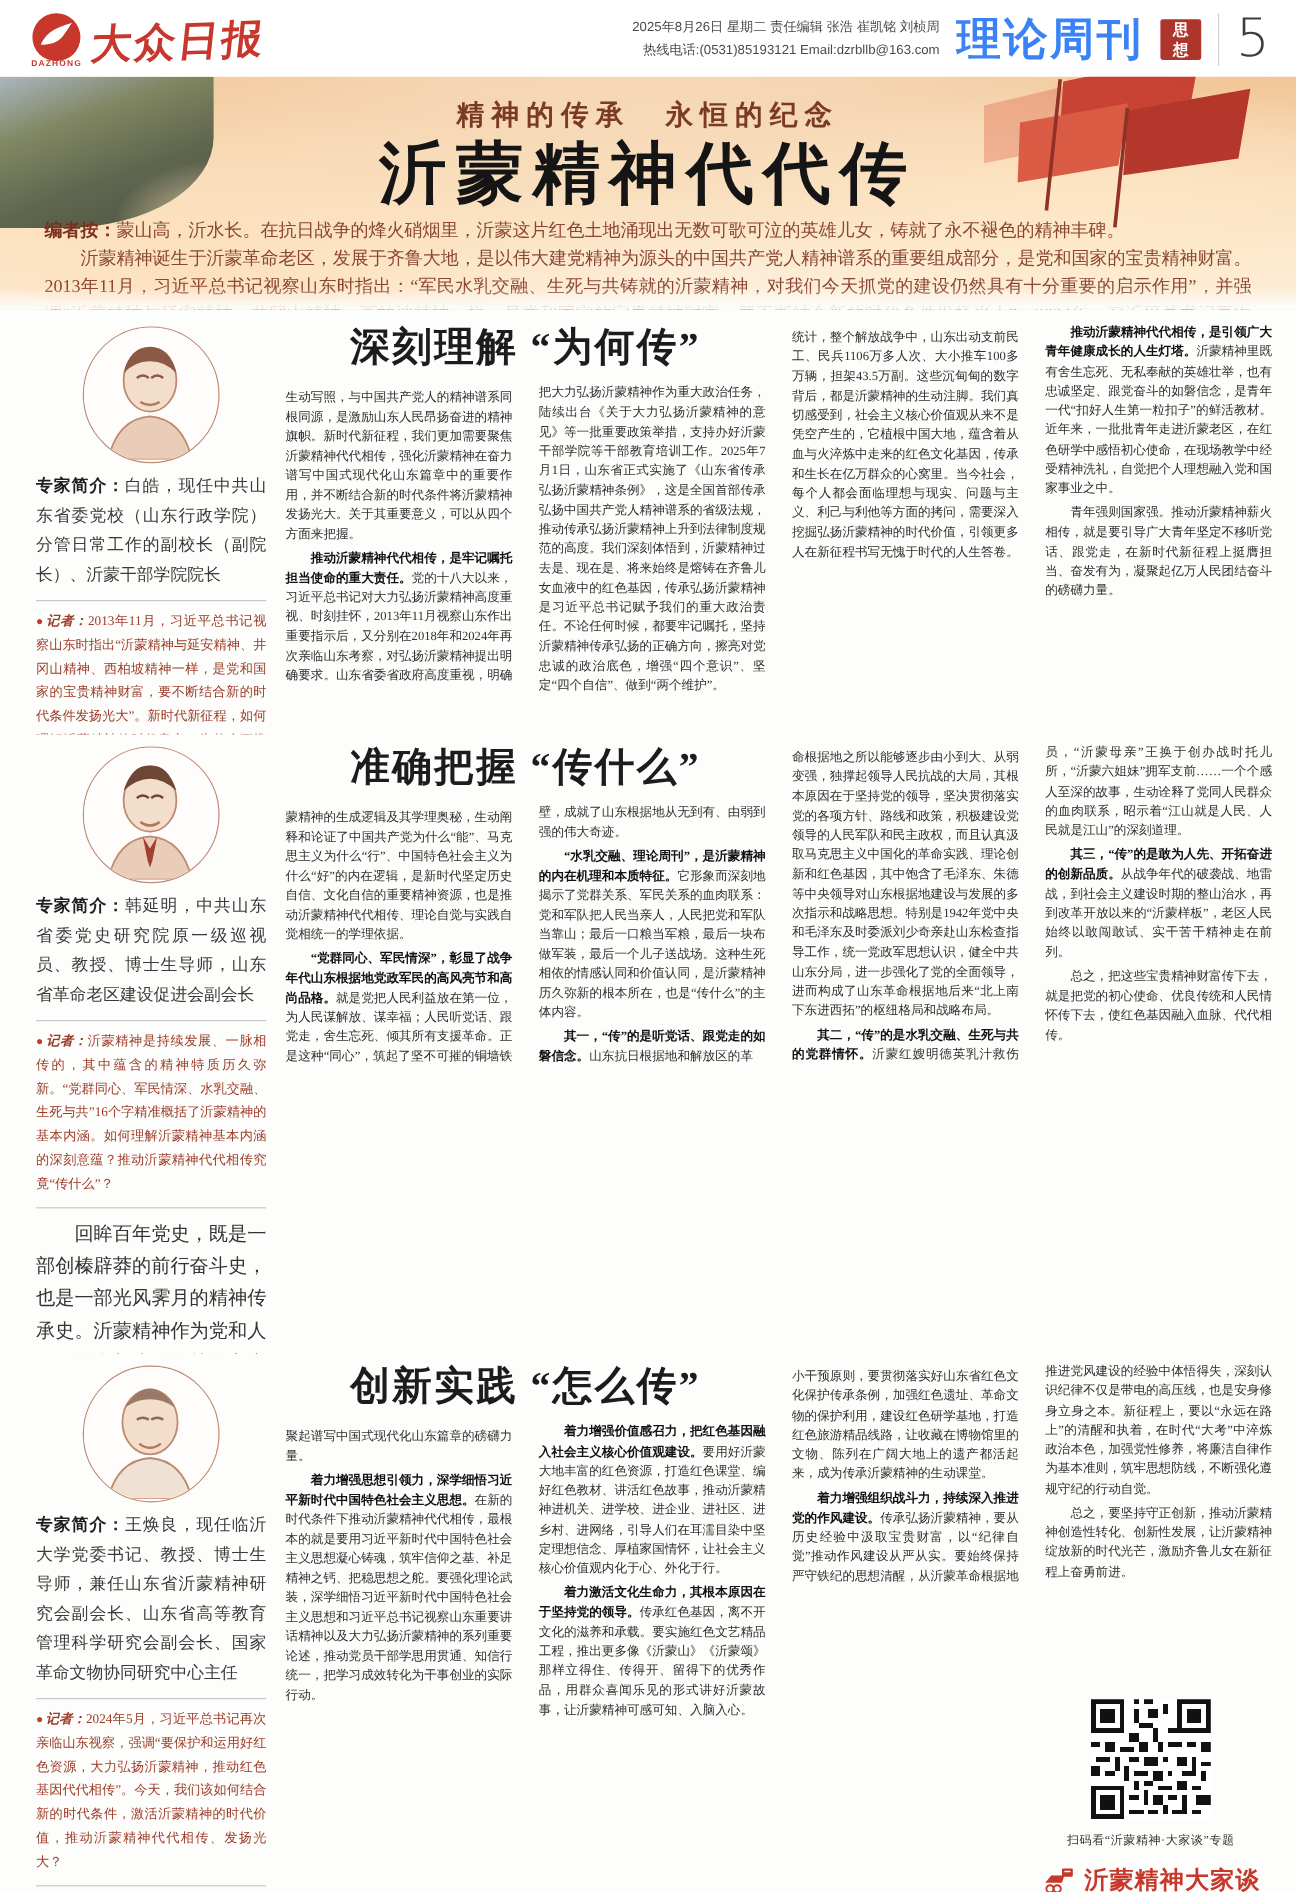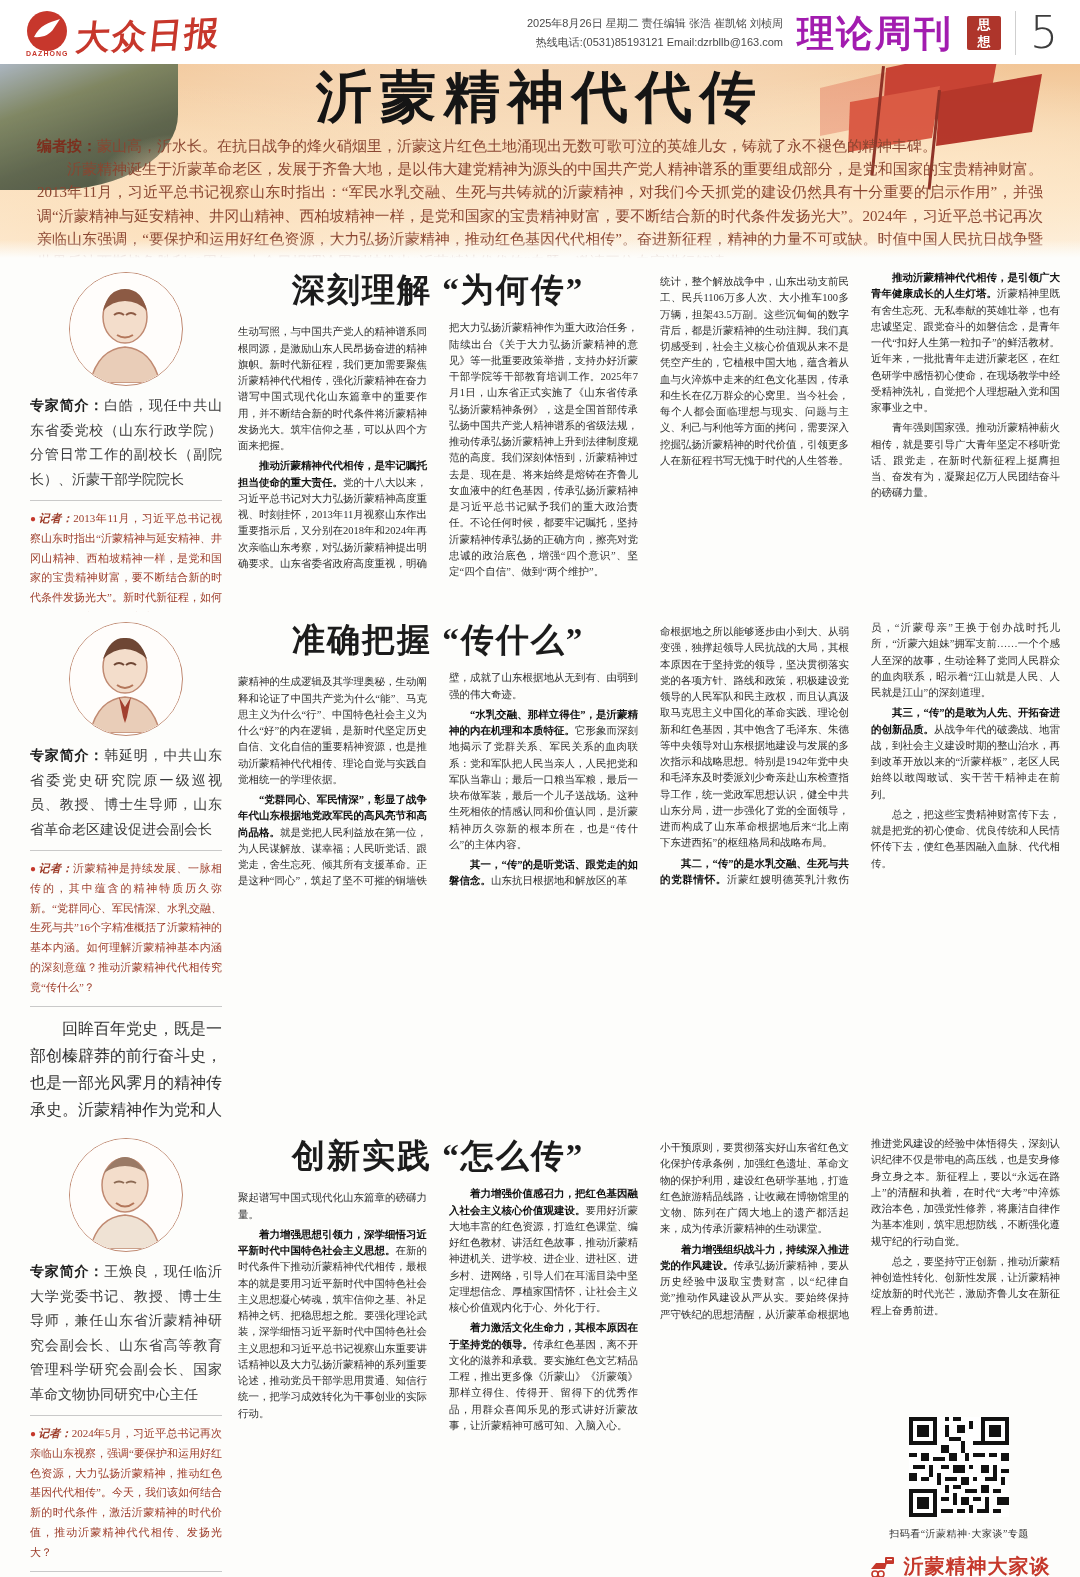--- a/index.html
+++ b/index.html
@@ -13,21 +13,21 @@
   .brand{display:flex;align-items:flex-end;gap:8px;}
   .logo-circle{width:42px;height:42px;position:relative;flex:0 0 auto;}
   .logo-circle svg{display:block;}
   .logo-sub{font-family:"Liberation Sans",sans-serif;font-size:7px;font-weight:bold;
             color:#c7372c;letter-spacing:1px;text-align:center;margin-top:-2px;}
   .logo-cn{font-size:34px;font-weight:bold;color:#c7372c;transform:skewX(-8deg) rotate(-2deg);
            letter-spacing:2px;line-height:1;padding-bottom:4px;}
   .head-right{display:flex;align-items:center;gap:14px;}
   .meta{font-family:"Liberation Sans",sans-serif;font-size:11px;color:#4a4a4a;
         text-align:right;line-height:1.7;}
-  .weekly{font-size:37px;font-weight:900;color:#a21caf;letter-spacing:2px;line-height:1;font-family:Liberation Serif, serif;}
+  .weekly{font-size:37px;font-weight:900;color:#3b82f6;letter-spacing:2px;line-height:1;font-family:Liberation Serif, serif;}
   .badge{width:34px;height:34px;background:#ae352b;color:#fff;display:grid;
          grid-template-rows:1fr 1fr;place-items:center;font-size:13px;font-weight:bold;
          line-height:1;border-radius:2px;}
   .vrule{width:1px;height:44px;background:#cfcfcf;}
   .pagenum{font-family:"DejaVu Sans",sans-serif;font-size:44px;font-weight:300;color:#3c3c3c;
            line-height:1;padding-right:4px;}
 
   
   .banner{position:relative;height:194px;overflow:hidden;
     background:
@@ -127,20 +127,21 @@
         <g opacity="0.35">
             <path d="M30 30 L130 6 L120 60 L30 78 Z" fill="#d9553f"></path>
           </g>
         <path d="M96 10 L210 -14 L198 52 L92 70 Z" fill="#c63c2e"></path>
         <path d="M150 34 L252 16 L242 74 L146 88 Z" fill="#b22f24"></path>
         <path d="M60 44 L150 28 L142 80 L58 94 Z" fill="#d9553f"></path>
         <rect x="92" y="8" width="3" height="110" fill="#8a2a20" transform="rotate(6 93 8)"></rect>
         <rect x="148" y="32" width="3" height="100" fill="#8a2a20" transform="rotate(6 149 32)"></rect>
       </svg>
     </div>
+    <div class="kicker">精神的传承　永恒的纪念</div>
     <h1 class="main-title">沂蒙精神代代传</h1>
     <div class="ednote">
       <p>
         <strong>编者按：</strong><span>蒙山高，沂水长。在抗日战争的烽火硝烟里，沂蒙这片红色土地涌现出无数可歌可泣的英雄儿女，铸就了永不褪色的精神丰碑。</span>
       </p>
       <p class="ind">沂蒙精神诞生于沂蒙革命老区，发展于齐鲁大地，是以伟大建党精神为源头的中国共产党人精神谱系的重要组成部分，是党和国家的宝贵精神财富。2013年11月，习近平总书记视察山东时指出：“军民水乳交融、生死与共铸就的沂蒙精神，对我们今天抓党的建设仍然具有十分重要的启示作用”，并强调“沂蒙精神与延安精神、井冈山精神、西柏坡精神一样，是党和国家的宝贵精神财富，要不断结合新的时代条件发扬光大”。2024年，习近平总书记再次亲临山东强调，“要保护和运用好红色资源，大力弘扬沂蒙精神，推动红色基因代代相传”。奋进新征程，精神的力量不可或缺。时值中国人民抗日战争暨世界反法西斯战争胜利80周年，大众日报理论周刊特推出“沂蒙精神代代传”专题，邀请三位专家进行解读。</p>
     </div>
   </div>
 
   <main class="content">
@@ -163,21 +164,21 @@
         <hr>
         <p class="question">
           <span class="dot">●</span><strong>记者：</strong><span>2013年11月，习近平总书记视察山东时指出“沂蒙精神与延安精神、井冈山精神、西柏坡精神一样，是党和国家的宝贵精神财富，要不断结合新的时代条件发扬光大”。新时代新征程，如何理解沂蒙精神的时代意义，为什么要推动沂蒙精神代代相传？</span>
         </p>
 
       </aside>
       <div class="cols">
         <div class="half">
           <h2 class="headline">深刻理解 “为何传”</h2>
           <div class="flow main-flow">
-            <p class="cont"><span>生动写照，与中国共产党人的精神谱系同根同源，是激励山东人民昂扬奋进的精神旗帜。新时代新征程，我们更加需要聚焦沂蒙精神代代相传，强化沂蒙精神在奋力谱写中国式现代化山东篇章中的重要作用，并不断结合新的时代条件将沂蒙精神发扬光大。筑牢信仰之基，可以从四个方面来把握。</span></p>
+            <p class="cont"><span>生动写照，与中国共产党人的精神谱系同根同源，是激励山东人民昂扬奋进的精神旗帜。新时代新征程，我们更加需要聚焦沂蒙精神代代相传，强化沂蒙精神在奋力谱写中国式现代化山东篇章中的重要作用，并不断结合新的时代条件将沂蒙精神发扬光大。关于其重要意义，可以从四个方面来把握。</span></p>
             <p><strong>推动沂蒙精神代代相传，是牢记嘱托担当使命的重大责任。</strong><span>党的十八大以来，习近平总书记对大力弘扬沂蒙精神高度重视、时刻挂怀，2013年11月视察山东作出重要指示后，又分别在2018年和2024年再次亲临山东考察，对弘扬沂蒙精神提出明确要求。山东省委省政府高度重视，明确把大力弘扬沂蒙精神作为重大政治任务，陆续出台《关于大力弘扬沂蒙精神的意见》等一批重要政策举措，支持办好沂蒙干部学院等干部教育培训工作。2025年7月1日，山东省正式实施了《山东省传承弘扬沂蒙精神条例》，这是全国首部传承弘扬中国共产党人精神谱系的省级法规，推动传承弘扬沂蒙精神上升到法律制度规范的高度。我们深刻体悟到，沂蒙精神过去是、现在是、将来始终是熔铸在齐鲁儿女血液中的红色基因，传承弘扬沂蒙精神是习近平总书记赋予我们的重大政治责任。不论任何时候，都要牢记嘱托，坚持沂蒙精神传承弘扬的正确方向，擦亮对党忠诚的政治底色，增强“四个意识”、坚定“四个自信”、做到“两个维护”。</span></p>
 
           </div>
         </div>
         <div class="half">
           <div class="flow side-flow">
             <p class="cont"><span>统计，整个解放战争中，山东出动支前民工、民兵1106万多人次、大小推车100多万辆，担架43.5万副。这些沉甸甸的数字背后，都是沂蒙精神的生动注脚。我们真切感受到，社会主义核心价值观从来不是凭空产生的，它植根中国大地，蕴含着从血与火淬炼中走来的红色文化基因，传承和生长在亿万群众的心窝里。当今社会，每个人都会面临理想与现实、问题与主义、利己与利他等方面的拷问，需要深入挖掘弘扬沂蒙精神的时代价值，引领更多人在新征程书写无愧于时代的人生答卷。</span></p>
             <p><strong>推动沂蒙精神代代相传，是引领广大青年健康成长的人生灯塔。</strong><span>沂蒙精神里既有舍生忘死、无私奉献的英雄壮举，也有忠诚坚定、跟党奋斗的如磐信念，是青年一代“扣好人生第一粒扣子”的鲜活教材。近年来，一批批青年走进沂蒙老区，在红色研学中感悟初心使命，在现场教学中经受精神洗礼，自觉把个人理想融入党和国家事业之中。</span></p>
             <p><span>青年强则国家强。推动沂蒙精神薪火相传，就是要引导广大青年坚定不移听党话、跟党走，在新时代新征程上挺膺担当、奋发有为，凝聚起亿万人民团结奋斗的磅礴力量。</span></p>
           </div>
@@ -207,21 +208,21 @@
         </p>
         <hr>
         <p class="railintro">回眸百年党史，既是一部创榛辟莽的前行奋斗史，也是一部光风霁月的精神传承史。沂蒙精神作为党和人民用鲜血与生命铸就的宝贵精神财富，经受了历史检验，彰显出永恒价值。深入解读沂</p>
       </aside>
       <div class="cols">
         <div class="half">
           <h2 class="headline">准确把握 “传什么”</h2>
           <div class="flow main-flow">
             <p class="cont"><span>蒙精神的生成逻辑及其学理奥秘，生动阐释和论证了中国共产党为什么“能”、马克思主义为什么“行”、中国特色社会主义为什么“好”的内在逻辑，是新时代坚定历史自信、文化自信的重要精神资源，也是推动沂蒙精神代代相传、理论自觉与实践自觉相统一的学理依据。</span></p>
             <p><strong>“党群同心、军民情深”，彰显了战争年代山东根据地党政军民的高风亮节和高尚品格。</strong><span>就是党把人民利益放在第一位，为人民谋解放、谋幸福；人民听党话、跟党走，舍生忘死、倾其所有支援革命。正是这种“同心”，筑起了坚不可摧的铜墙铁壁，成就了山东根据地从无到有、由弱到强的伟大奇迹。</span></p>
-            <p><strong>“水乳交融、那样立得住”，是沂蒙精神的内在机理和本质特征。</strong><span>它形象而深刻地揭示了党群关系、军民关系的血肉联系：党和军队把人民当亲人，人民把党和军队当靠山；最后一口粮当军粮，最后一块布做军装，最后一个儿子送战场。这种生死相依的情感认同和价值认同，是沂蒙精神历久弥新的根本所在，也是“传什么”的主体内容。</span></p>
+            <p><strong>“水乳交融、理论周刊”，是沂蒙精神的内在机理和本质特征。</strong><span>它形象而深刻地揭示了党群关系、军民关系的血肉联系：党和军队把人民当亲人，人民把党和军队当靠山；最后一口粮当军粮，最后一块布做军装，最后一个儿子送战场。这种生死相依的情感认同和价值认同，是沂蒙精神历久弥新的根本所在，也是“传什么”的主体内容。</span></p>
             <p><strong>其一，“传”的是听党话、跟党走的如磐信念。</strong><span>山东抗日根据地和解放区的革</span></p>
           </div>
         </div>
         <div class="half">
           <div class="flow side-flow">
             <p class="cont"><span>命根据地之所以能够逐步由小到大、从弱变强，独撑起领导人民抗战的大局，其根本原因在于坚持党的领导，坚决贯彻落实党的各项方针、路线和政策，积极建设党领导的人民军队和民主政权，而且认真汲取马克思主义中国化的革命实践、理论创新和红色基因，其中饱含了毛泽东、朱德等中央领导对山东根据地建设与发展的多次指示和战略思想。特别是1942年党中央和毛泽东及时委派刘少奇亲赴山东检查指导工作，统一党政军思想认识，健全中共山东分局，进一步强化了党的全面领导，进而构成了山东革命根据地后来“北上南下东进西拓”的枢纽格局和战略布局。</span></p>
             <p><strong>其二，“传”的是水乳交融、生死与共的党群情怀。</strong><span>沂蒙红嫂明德英乳汁救伤员，“沂蒙母亲”王换于创办战时托儿所，“沂蒙六姐妹”拥军支前……一个个感人至深的故事，生动诠释了党同人民群众的血肉联系，昭示着“江山就是人民、人民就是江山”的深刻道理。</span></p>
             <p><strong>其三，“传”的是敢为人先、开拓奋进的创新品质。</strong><span>从战争年代的破袭战、地雷战，到社会主义建设时期的整山治水，再到改革开放以来的“沂蒙样板”，老区人民始终以敢闯敢试、实干苦干精神走在前列。</span></p>
             <p><span>总之，把这些宝贵精神财富传下去，就是把党的初心使命、优良传统和人民情怀传下去，使红色基因融入血脉、代代相传。</span></p>
           </div>

